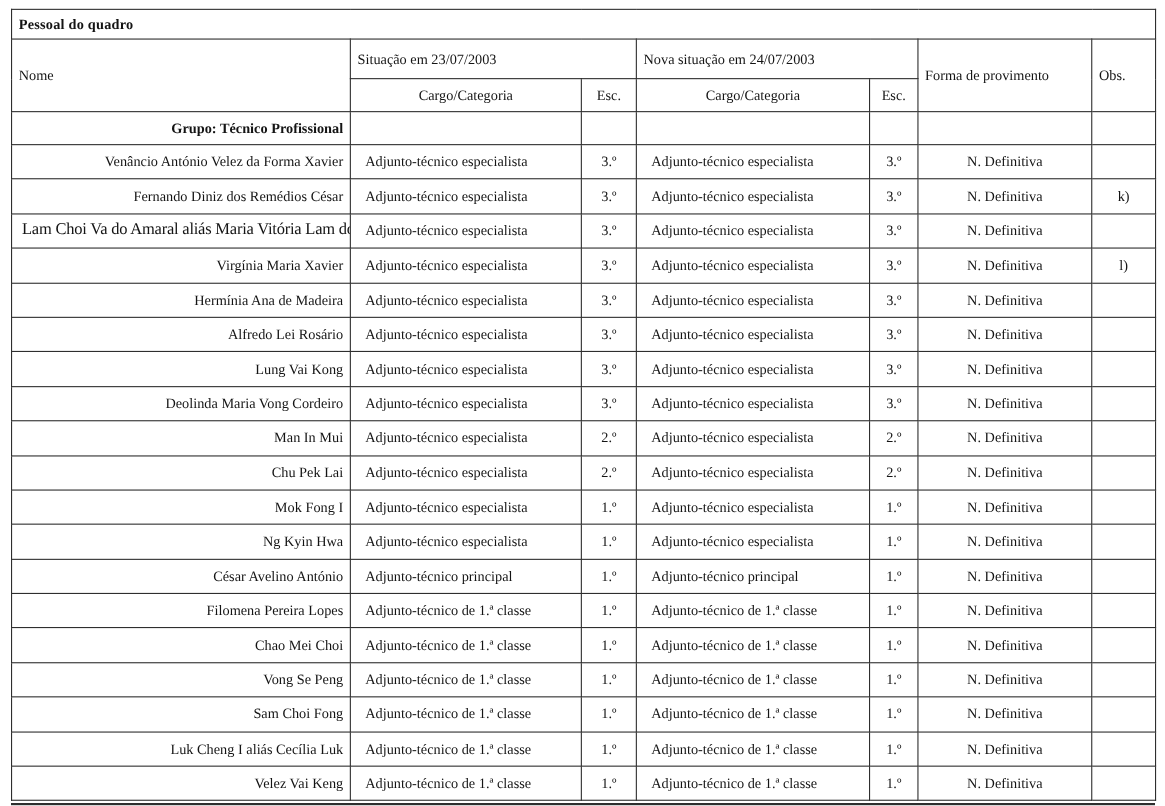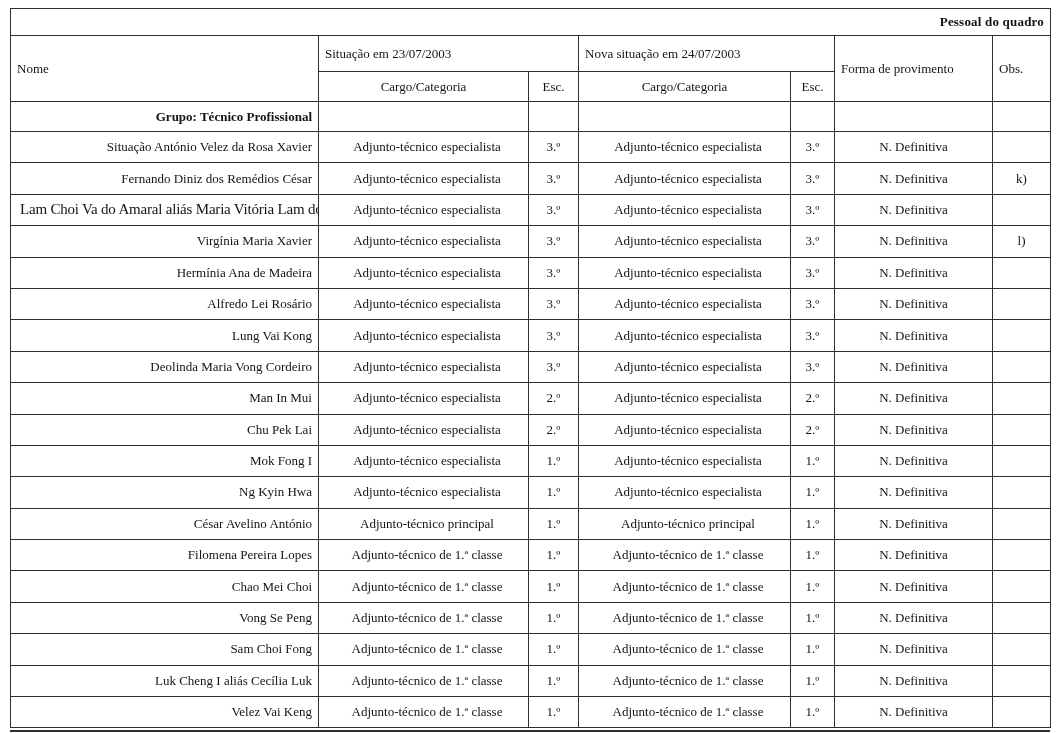--- a/index.html
+++ b/index.html
@@ -23,28 +23,28 @@
     font-weight: normal;
     font-size: 13px;
     padding: 0 6px;
     overflow: hidden;
     white-space: nowrap;
     vertical-align: middle;
   }
   tr.title-row th {
     height: 27px;
     font-weight: bold;
-    text-align: right;
+    text-align: left;
     font-size: 13px;
     letter-spacing: 0.2px;
   }
   tr.hrow1 th { height: 36px; text-align: left; }
   tr.hrow2 th { height: 30px; text-align: center; }
   td.nome  { text-align: right; padding-left: 9px; }
-  td.cargo { text-align: center; padding-left: 13px; }
+  td.cargo { text-align: left; padding-left: 13px; }
   td.esc, td.forma, td.obs { text-align: center; padding: 0 2px; }
   tr.data-row  { height: 31.4px; }
   tr.group-row { height: 30px; }
   tr.group-row td.nome { font-weight: bold; }
   td.condensed { font-size: 15px; letter-spacing: -0.2px; }
   .bottom-rule {
     width: 1040px;
     height: 2px;
     background: #2e2e2e;
     margin-top: 2px;
@@ -86,21 +86,21 @@
         <tr class="group-row">
           <td class="nome">Grupo: Técnico Profissional</td>
           <td class="cargo"></td>
           <td class="esc"></td>
           <td class="cargo"></td>
           <td class="esc"></td>
           <td class="forma"></td>
           <td class="obs"></td>
         </tr>
         <tr class="data-row">
-          <td class="nome">Situação António Velez da Rosa Xavier</td>
+          <td class="nome">Venâncio António Velez da Forma Xavier</td>
           <td class="cargo">Adjunto-técnico especialista</td>
           <td class="esc">3.º</td>
           <td class="cargo">Adjunto-técnico especialista</td>
           <td class="esc">3.º</td>
           <td class="forma">N. Definitiva</td>
           <td class="obs"></td>
         </tr>
         <tr class="data-row">
           <td class="nome">Fernando Diniz dos Remédios César</td>
           <td class="cargo">Adjunto-técnico especialista</td>

